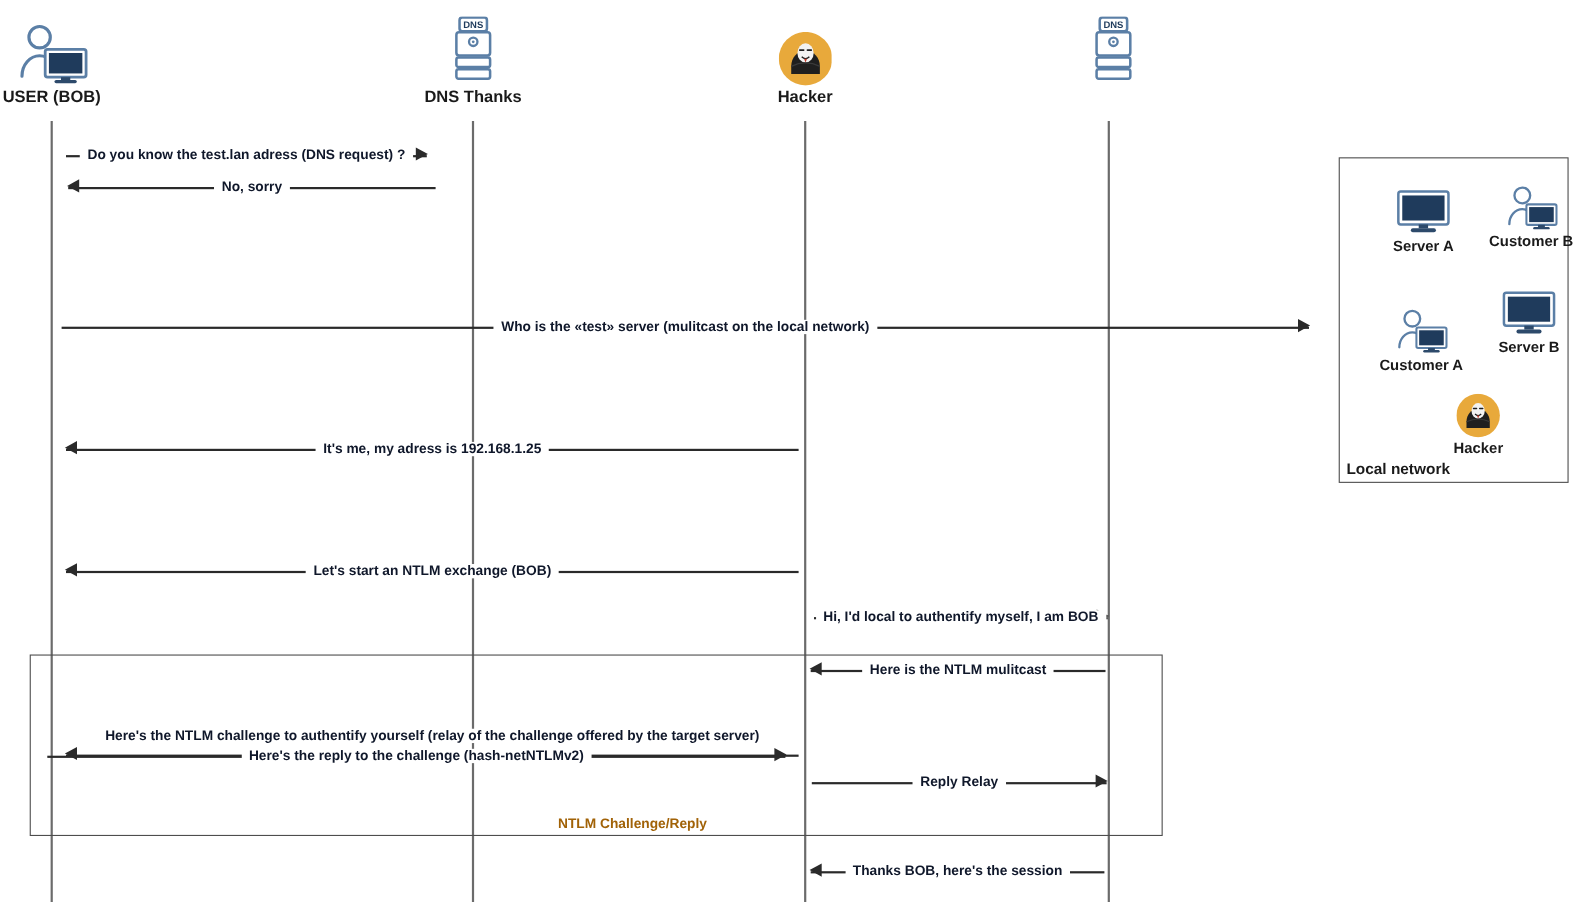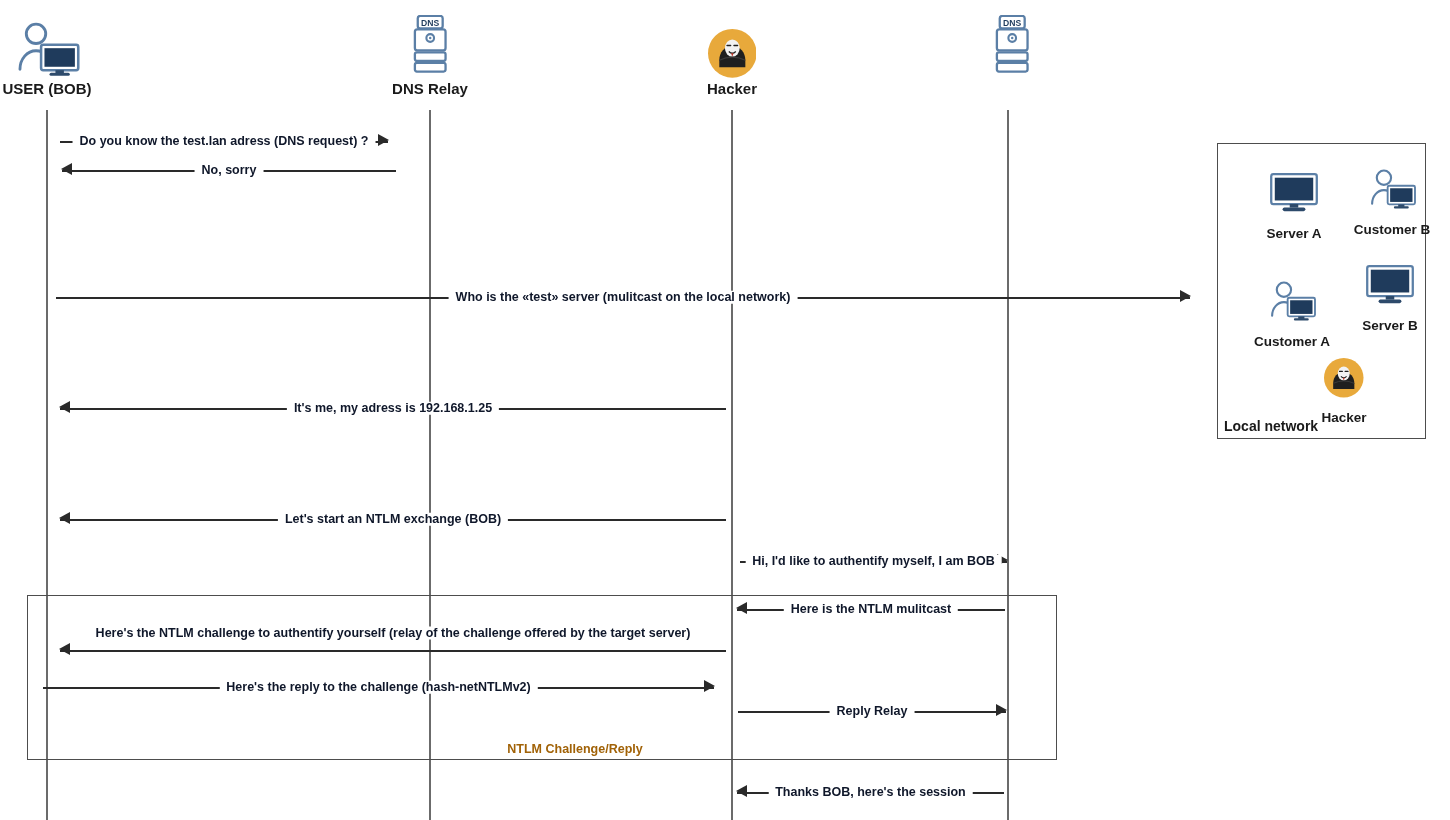--- a/index.html
+++ b/index.html
@@ -127,21 +127,21 @@
   .legend-node .ico{
     height:54px;
     display:flex;
     align-items:flex-end;
     justify-content:center;
   }
   .legend-node .cap{
     font-size:13.5px;
     font-weight:bold;
     color:#1a1a1a;
-    margin-top:12px;
+    margin-top:2px;
     white-space:nowrap;
   }
   svg{display:block;}
 </style>
 </head>
 <body>
 
 <div id="canvas">
 
   <div id="lifelines">
@@ -170,21 +170,21 @@
           <svg width="38.44" height="63.24" viewBox="0 0 40 66">
             <rect x="7" y="1" width="26" height="13" rx="2.5" fill="#ffffff" stroke="#5b7fa6" stroke-width="2.4"></rect>
             <text x="20" y="11" text-anchor="middle" font-family="Liberation Sans, sans-serif" font-size="9" font-weight="bold" fill="#1f3b5c">DNS</text>
             <rect x="4" y="15" width="32" height="22" rx="2.5" fill="#ffffff" stroke="#5b7fa6" stroke-width="2.4"></rect>
             <circle cx="20" cy="24" r="4" fill="none" stroke="#5b7fa6" stroke-width="2.2"></circle>
             <circle cx="20" cy="24" r="1.3" fill="#5b7fa6"></circle>
             <rect x="4" y="39" width="32" height="9" rx="2" fill="#ffffff" stroke="#5b7fa6" stroke-width="2.4"></rect>
             <rect x="4" y="50" width="32" height="9" rx="2" fill="#ffffff" stroke="#5b7fa6" stroke-width="2.4"></rect>
           </svg>
         </div>
-        <div class="actor-label">DNS Relay</div>
+        <div class="actor-label">DNS Thanks</div>
       </div>
       <div class="actor" style="left: 732px; top: 8px;">
         <div class="actor-icon">
           <svg width="48.64" height="48.64" viewBox="0 0 56 56">
             <circle cx="28" cy="28" r="28" fill="#e8a93b"></circle>
             <path d="M28 20 c-9 0 -15 7 -15 16 v8 h30 v-8 c0 -9 -6 -16 -15 -16 z" fill="#1f1f1f"></path>
             <ellipse cx="28" cy="22" rx="8.5" ry="10" fill="#f2f2f2"></ellipse>
             <path d="M22 19 h4 M30 19 h4" stroke="#1f1f1f" stroke-width="1.8" stroke-linecap="round"></path>
             <path d="M24 26 q4 4 8 0" stroke="#1f1f1f" stroke-width="1.5" fill="none"></path>
             <path d="M26.5 28 l1.5 4 l1.5 -4 z" fill="#c0392b"></path>
@@ -233,28 +233,28 @@
         <div class="txt">It's me, my adress is 192.168.1.25</div>
       </div>
       <div class="msg left" style="left: 60px; width: 666px; top: 510px;">
         <div class="line"></div>
         <div class="head"></div>
         <div class="txt">Let's start an NTLM exchange (BOB)</div>
       </div>
       <div class="msg right" style="left: 740px; width: 267px; top: 552px;">
         <div class="line"></div>
         <div class="head"></div>
-        <div class="txt">Hi, I'd like to authentify myself, I am BOB</div>
+        <div class="txt">Hi, I'd local to authentify myself, I am BOB</div>
       </div>
       <div class="msg left" style="left: 737px; width: 268px; top: 600px;">
         <div class="line"></div>
         <div class="head"></div>
         <div class="txt">Here is the NTLM mulitcast</div>
       </div>
-      <div class="msg left" style="left: 60px; width: 666px; top: 641px;">
+      <div class="msg left" style="left: 60px; width: 666px; top: 677px;">
         <div class="line"></div>
         <div class="head"></div>
         <div class="txt above">Here's the NTLM challenge to authentify yourself (relay of the challenge offered by the target server)</div>
       </div>
       <div class="msg right" style="left: 43px; width: 671px; top: 678px;">
         <div class="line"></div>
         <div class="head"></div>
         <div class="txt">Here's the reply to the challenge (hash-netNTLMv2)</div>
       </div>
       <div class="msg right" style="left: 738px; width: 268px; top: 702px;">

